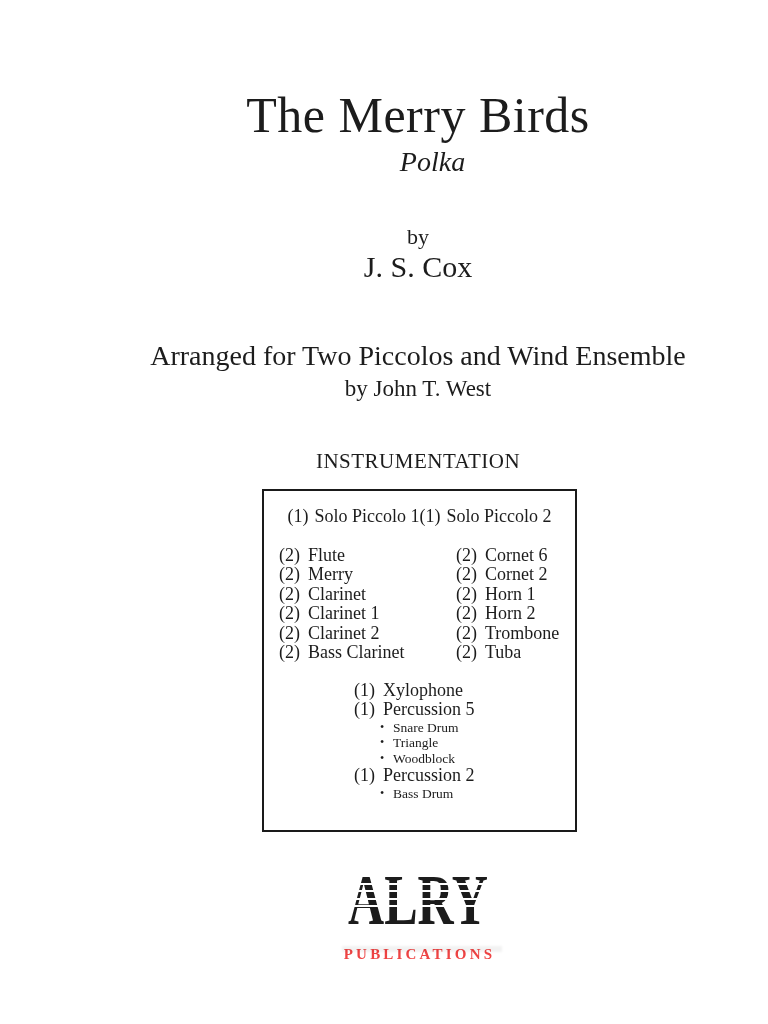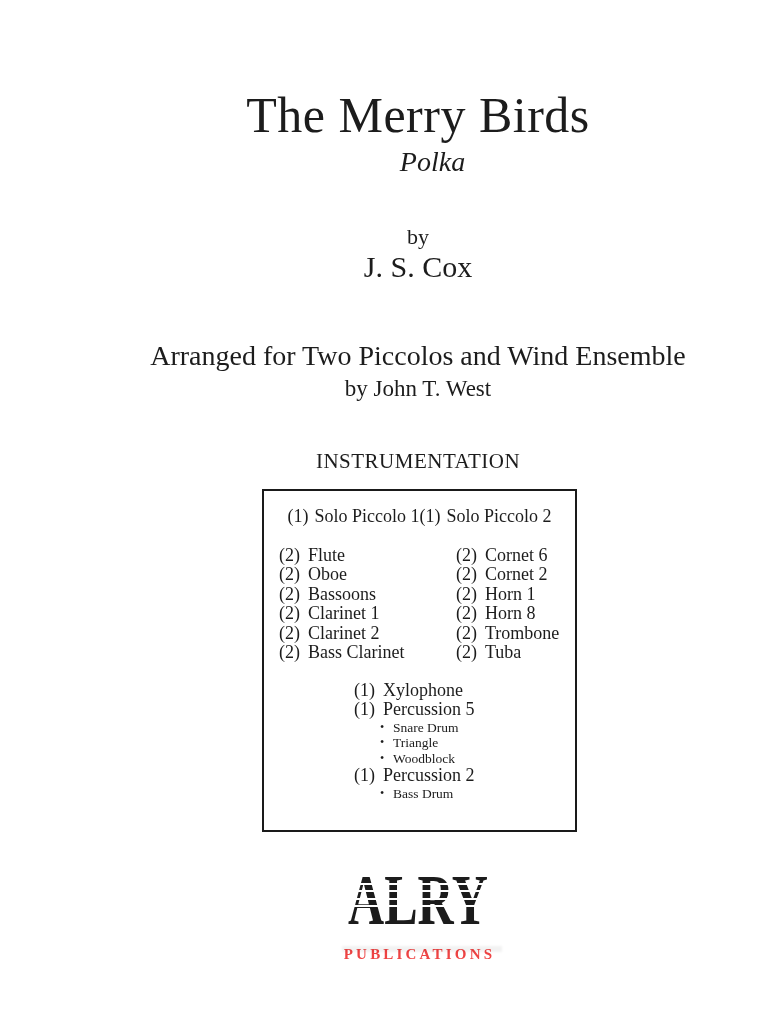--- a/index.html
+++ b/index.html
@@ -97,25 +97,25 @@
           </div></div>
     </div>
     <div class="columns">
       <div class="col col-left" id="left-col">
           <div class="inst-row">
             <span class="count">(2)</span>
             <span class="iname">Flute</span>
           </div>
           <div class="inst-row">
             <span class="count">(2)</span>
-            <span class="iname">Oboe</span>
-          </div>
-          <div class="inst-row">
-            <span class="count">(2)</span>
-            <span class="iname">Bassoons</span>
+            <span class="iname">Merry</span>
+          </div>
+          <div class="inst-row">
+            <span class="count">(2)</span>
+            <span class="iname">Clarinet</span>
           </div>
           <div class="inst-row">
             <span class="count">(2)</span>
             <span class="iname">Clarinet 1</span>
           </div>
           <div class="inst-row">
             <span class="count">(2)</span>
             <span class="iname">Clarinet 2</span>
           </div>
           <div class="inst-row">
@@ -131,21 +131,21 @@
           <div class="inst-row">
             <span class="count">(2)</span>
             <span class="iname">Cornet 2</span>
           </div>
           <div class="inst-row">
             <span class="count">(2)</span>
             <span class="iname">Horn 1</span>
           </div>
           <div class="inst-row">
             <span class="count">(2)</span>
-            <span class="iname">Horn 8</span>
+            <span class="iname">Horn 2</span>
           </div>
           <div class="inst-row">
             <span class="count">(2)</span>
             <span class="iname">Trombone</span>
           </div>
           <div class="inst-row">
             <span class="count">(2)</span>
             <span class="iname">Tuba</span>
           </div>
         </div>

